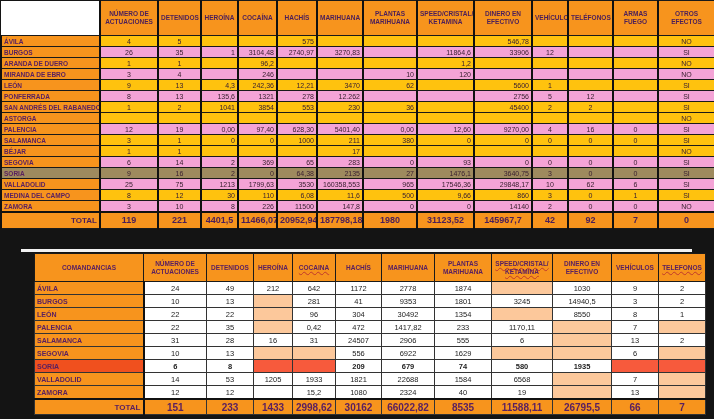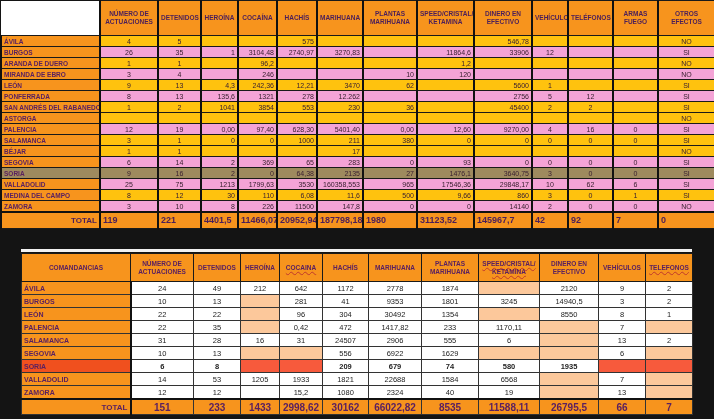--- a/index.html
+++ b/index.html
@@ -23,26 +23,26 @@
       height:34px; white-space:normal; font-size:6.5px; line-height:8px;
       border-left:2px solid #111; border-right:2px solid #111;
     }
     #t1 th.blank { background:#ffffff; border:none; }
     #t1 td { height:10px; text-align:right; border-left:2px solid #111; border-right:2px solid #111; }
     #t1 td.c { text-align:center; }
     #t1 td.lab { background:#f7941d; color:#5a2060; font-weight:bold; text-align:left; font-size:6.5px; }
     #t1 tr.y td.v { background:#ffc20e; }
     #t1 tr.p td.v { background:#f4a3d6; }
     #t1 tr.s td.v, #t1 tr.s td.lab { background:#9e8a5e; }
-    #t1 tr.tot td { background:#f7941d; height:15px; font-weight:bold; font-size:9px; text-align:left; color:#4a1e5a; border-top:2px solid #111; }
+    #t1 tr.tot td { background:#f7941d; height:15px; font-weight:bold; font-size:9px; text-align:center; color:#4a1e5a; border-top:2px solid #111; }
     #t1 tr.tot td.lab { text-align:right; font-size:8px; }
 
     
     #wl { position:absolute; left:21px; top:249px; width:671px; height:3px; background:#f2f2f2; }
-    #t2 { left:21px; top:253px; width:671px; }
+    #t2 { left:34px; top:253px; width:671px; }
     #t2 th {
       background:#f7941d; color:#5a2060; font-weight:bold; text-align:center;
       height:27px; white-space:normal; font-size:6.5px; line-height:8px;
       border:1px solid #1a1a1a;
     }
     #t2 th.ul span { text-decoration:underline wavy #c0392b; }
     #t2 td { height:12px; text-align:center; background:#ffffff; color:#222; font-size:7.5px; border:1px solid #333; }
     #t2 td.lab { background:#f7941d; color:#5a2060; font-weight:bold; text-align:left; font-size:7px; border-right:2px solid #111; }
     #t2 td.e { background:#fcc89b; }
     #t2 tr.soria td.lab { background:#f0501e; }
@@ -402,21 +402,21 @@
       <tr>
         <td class="lab">ÁVILA</td>
         <td>24</td>
         <td>49</td>
         <td>212</td>
         <td>642</td>
         <td>1172</td>
         <td>2778</td>
         <td>1874</td>
         <td class="e"></td>
-        <td>2120</td>
+        <td>1030</td>
         <td>9</td>
         <td>2</td>
       </tr>
       <tr>
         <td class="lab">BURGOS</td>
         <td>10</td>
         <td>13</td>
         <td class="e"></td>
         <td>281</td>
         <td>41</td>

